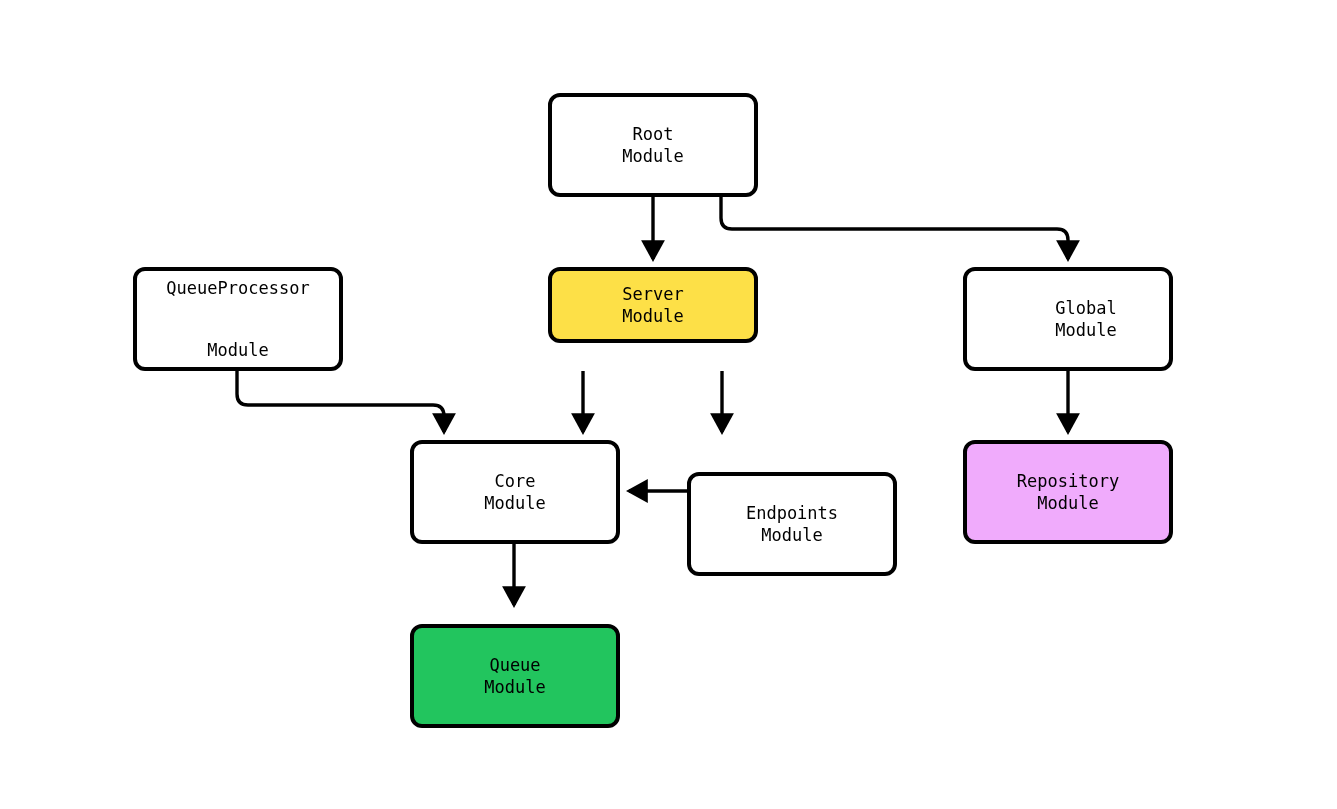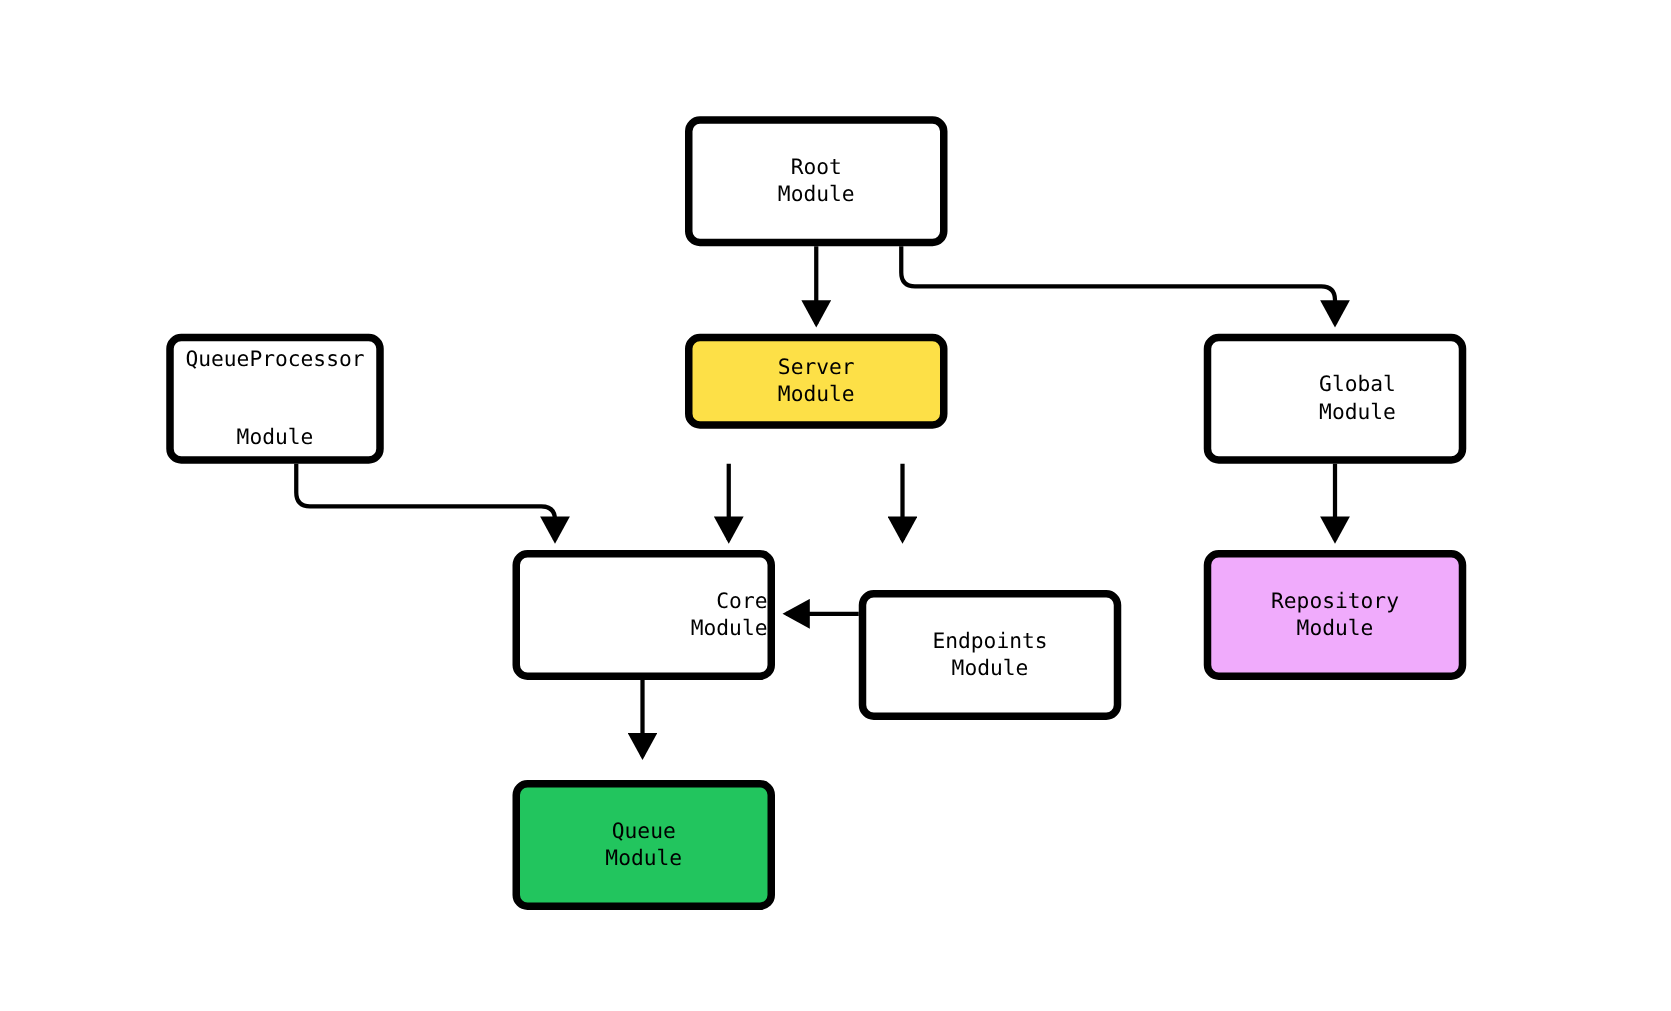--- a/index.html
+++ b/index.html
@@ -24,21 +24,21 @@
     position: absolute;
     left: 0;
     top: 0;
     width: 1337px;
     height: 809px;
   }
   .node {
     position: absolute;
     box-sizing: border-box;
     background: #ffffff;
-    border: 6px solid #ef4444;
+    border: 4px solid #ef4444;
     border-radius: 12px;
     display: flex;
     flex-direction: column;
     align-items: center;
     justify-content: center;
     z-index: 2;
   }
   .node-label {
     font-family: "DejaVu Sans Mono", "Liberation Mono", monospace;
     font-size: 17px;
@@ -76,36 +76,36 @@
     <path class="edge" fill="none" stroke="#000000" stroke-width="3.4" stroke-linecap="butt" stroke-linejoin="round" marker-end="url(#arrow-end)" d="M 687 491 L 629 491"></path>
 
     <path class="edge" fill="none" stroke="#000000" stroke-width="3.4" stroke-linecap="butt" stroke-linejoin="round" marker-end="url(#arrow-end)" d="M 514 544 L 514 605"></path>
   </svg>
 
   <div class="node" style="left: 548px; top: 93px; width: 210px; height: 104px; background: rgb(255, 255, 255); border-color: rgb(0, 0, 0);">
     <span class="node-label">Root</span>
     <span class="node-label">Module</span>
   </div>
 
-  <div class="node" style="left: 133px; top: 267px; width: 174px; height: 104px; background: rgb(255, 255, 255); border-color: rgb(0, 0, 0); gap: 40px;">
+  <div class="node" style="left: 133px; top: 267px; width: 210px; height: 104px; background: rgb(255, 255, 255); border-color: rgb(0, 0, 0); gap: 40px;">
     <span class="node-label">QueueProcessor</span>
     <span class="node-label">Module</span>
   </div>
 
   <div class="node" style="left: 548px; top: 267px; width: 210px; height: 76px; background: #fde047; border-color: rgb(0, 0, 0);">
     <span class="node-label">Server</span>
     <span class="node-label">Module</span>
   </div>
 
   <div class="node" style="left: 963px; top: 267px; width: 210px; height: 104px; background: rgb(255, 255, 255); border-color: rgb(0, 0, 0); padding-left: 36px;">
     <span class="node-label">Global</span>
     <span class="node-label">Module</span>
   </div>
 
-  <div class="node" style="left: 410px; top: 440px; width: 210px; height: 104px; background: rgb(255, 255, 255); border-color: rgb(0, 0, 0); align-items: flex-end;">
+  <div class="node" style="left: 410px; top: 440px; width: 210px; height: 104px; background: rgb(255, 255, 255); border-color: rgb(0, 0, 0);">
     <span class="node-label">Core</span>
     <span class="node-label">Module</span>
   </div>
 
   <div class="node" style="left: 687px; top: 440px; width: 210px; height: 104px; background: rgb(255, 255, 255); border-color: rgb(0, 0, 0); margin-top: 32px;">
     <span class="node-label">Endpoints</span>
     <span class="node-label">Module</span>
   </div>
 
   <div class="node" style="left: 963px; top: 440px; width: 210px; height: 104px; background: #f0abfc; border-color: rgb(0, 0, 0);">

